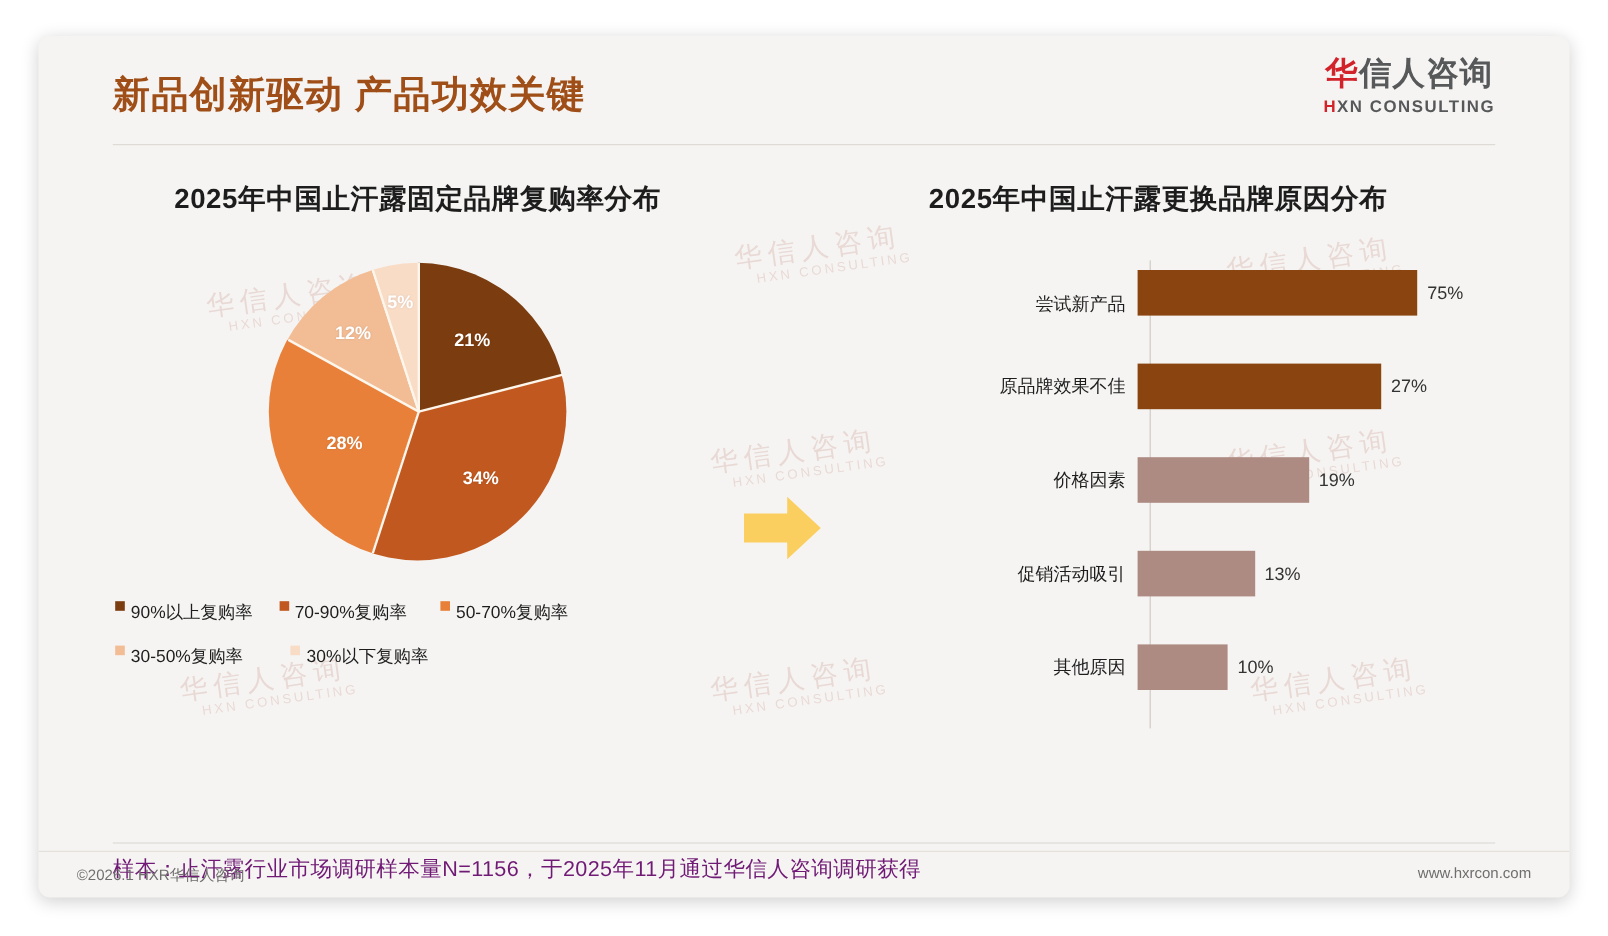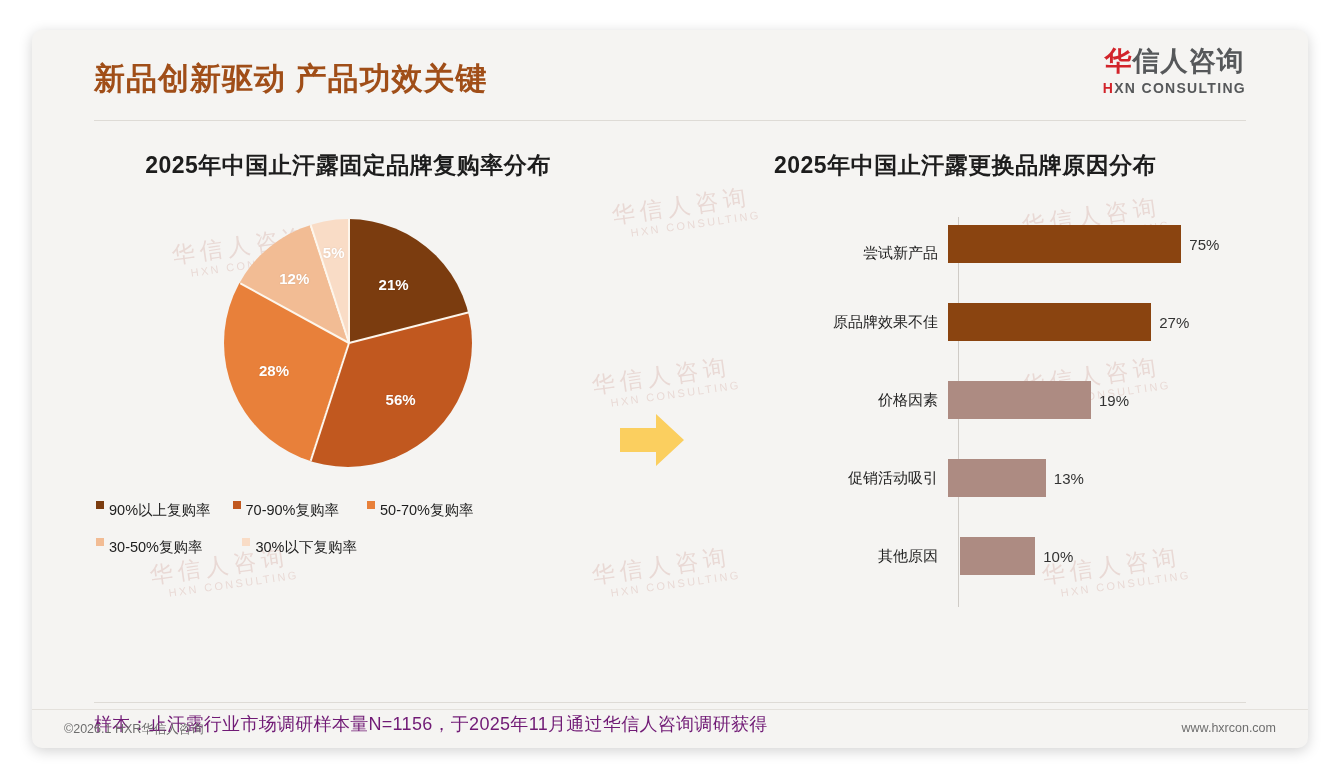--- a/index.html
+++ b/index.html
@@ -335,22 +335,22 @@
       <div class="pie" id="pie-disc" style="background: conic-gradient(rgb(123, 60, 15) 0deg, rgb(123, 60, 15) 75.6deg, rgb(193, 88, 31) 75.6deg, rgb(193, 88, 31) 198deg, rgb(232, 128, 58) 198deg, rgb(232, 128, 58) 298.8deg, rgb(242, 188, 148) 298.8deg, rgb(242, 188, 148) 342deg, rgb(249, 220, 198) 342deg, rgb(249, 220, 198) 360deg);"></div>
       <div id="pie-seps">
           <div class="pie-sep" style="transform: rotate(0deg);"></div>
           <div class="pie-sep" style="transform: rotate(75.6deg);"></div>
           <div class="pie-sep" style="transform: rotate(198deg);"></div>
           <div class="pie-sep" style="transform: rotate(298.8deg);"></div>
           <div class="pie-sep" style="transform: rotate(342deg);"></div>
         </div>
       <div id="pie-labels">
           <div class="pie-label" style="left: 169.6px; top: 65.2125px;">21%</div>
-          <div class="pie-label" style="left: 176.628px; top: 180.043px;">56%</div>
-          <div class="pie-label" style="left: 50px; top: 151.388px;">28%</div>
+          <div class="pie-label" style="left: 176.628px; top: 180.043px;">34%</div>
+          <div class="pie-label" style="left: 63px; top: 151.388px;">28%</div>
           <div class="pie-label" style="left: 70.2524px; top: 59.0303px;">12%</div>
           <div class="pie-label" style="left: 109.646px; top: 33.3697px;">5%</div>
         </div>
     </div>
     <div class="legend">
       <div class="legend-row row1">
         <div class="legend-item">
           <span class="swatch" id="sw0" style="background: rgb(123, 60, 15);"></span>
           <span>90%以上复购率</span>
         </div>
@@ -407,21 +407,21 @@
           <div class="bar-value">19%</div>
         </div>
       </div>
       <div class="bar-row" style="top:242px;">
         <div class="bar-label">促销活动吸引</div>
         <div class="bar-track">
           <div class="bar-fill" id="bar3" style="width: 97.8421px; background: rgb(173, 139, 130);"></div>
           <div class="bar-value">13%</div>
         </div>
       </div>
-      <div class="bar-row" style="top:320px;gap:12px;">
+      <div class="bar-row" style="top:320px;">
         <div class="bar-label">其他原因</div>
         <div class="bar-track">
           <div class="bar-fill" id="bar4" style="width: 75.2632px; background: rgb(173, 139, 130);"></div>
           <div class="bar-value">10%</div>
         </div>
       </div>
     </div>
   </div>
 
   <div class="footnote-rule"></div>

